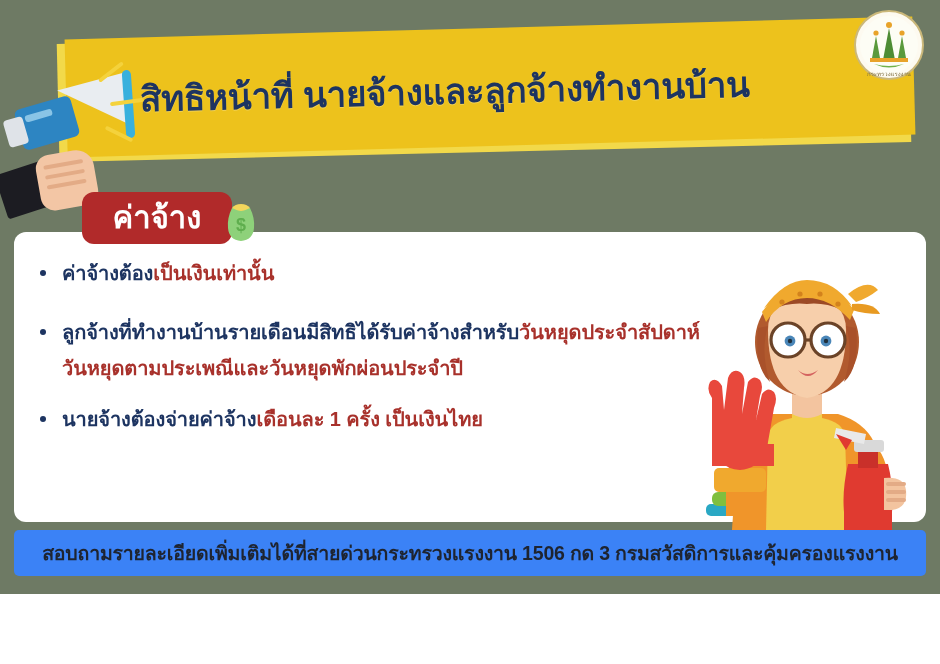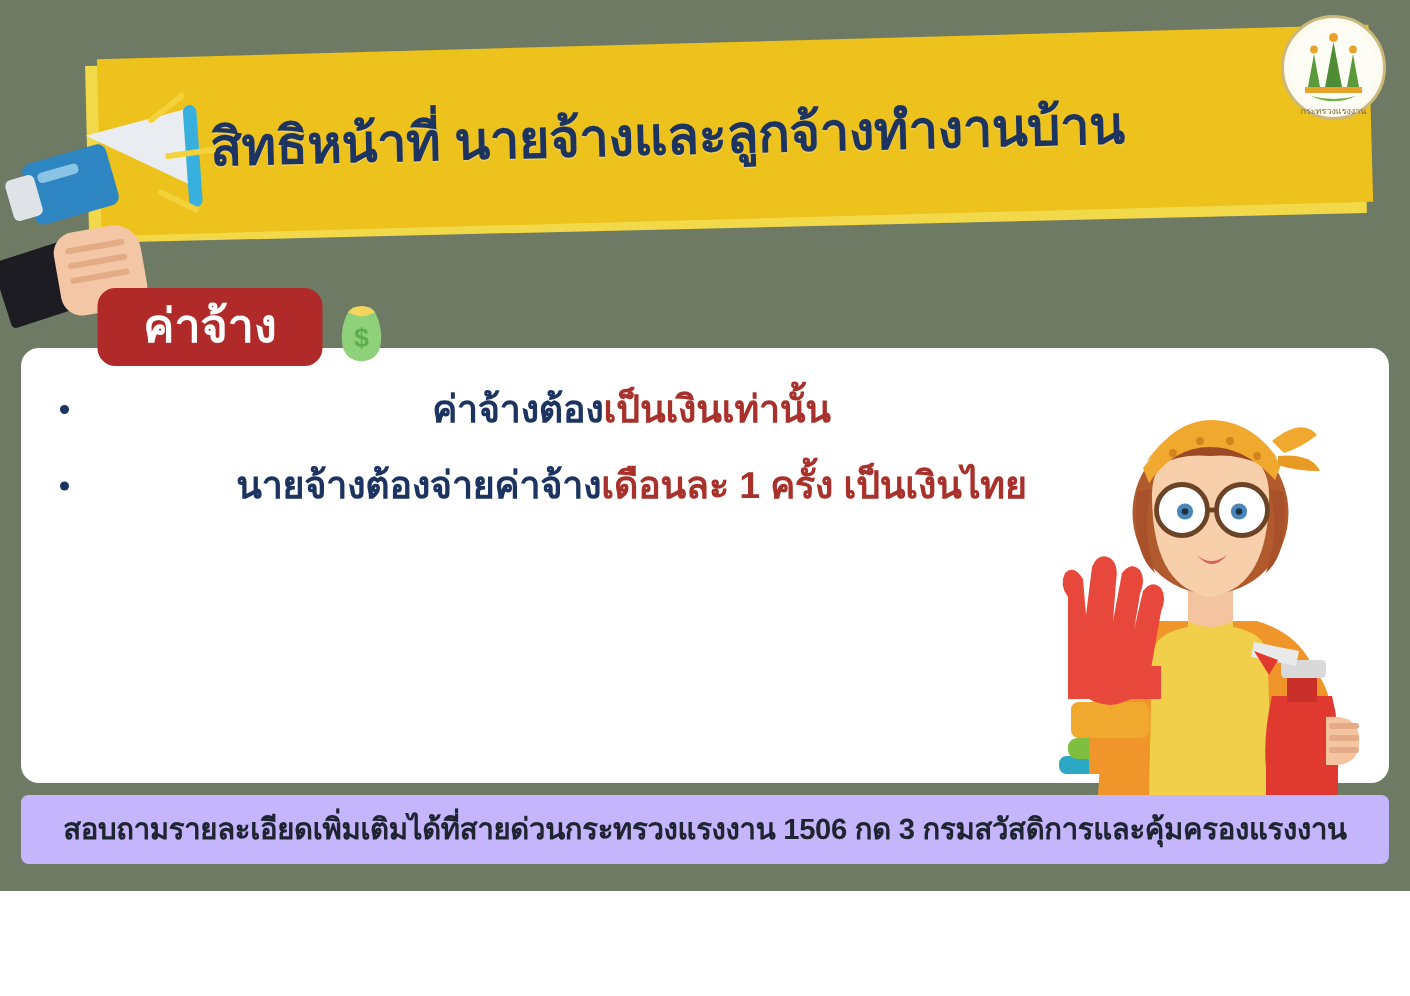--- a/index.html
+++ b/index.html
@@ -54,49 +54,49 @@
 
   
   .emblem-top{position:absolute;right:12px;top:6px;width:78px;height:82px;}
 
   
   .white-card{
     position:absolute;left:14px;top:232px;width:912px;height:290px;
     background:#ffffff;border-radius:12px;
   }
   .badge{
-    position:absolute;left:65px;top:192px;height:52px;min-width:150px;
+    position:absolute;left:82px;top:192px;height:52px;min-width:150px;
     background:#b12a2a;border-radius:12px;
     display:flex;align-items:center;justify-content:center;padding:0 24px;
     color:#ffffff;font-size:31px;font-weight:bold;line-height:52px;
     box-sizing:border-box;
   }
   .moneybag{position:absolute;left:218px;top:196px;width:46px;height:48px;}
 
   
   .bullets{position:absolute;left:40px;top:256px;width:740px;}
   .bullet{position:relative;margin:0 0 16px 0;}
   .bullet .dot{
     position:absolute;left:0px;top:14px;width:6px;height:6px;border-radius:50%;
     background:#1d3461;
   }
   .bline{
-    margin:0 0 1px 22px;font-size:25px;line-height:35px;font-weight:bold;
-    color:#1d3461;white-space:nowrap;letter-spacing:-0.1px;text-align:center;
+    margin:0 0 1px 22px;font-size:20px;line-height:35px;font-weight:bold;
+    color:#1d3461;white-space:nowrap;letter-spacing:-0.1px;
   }
   .b-navy{color:#1d3461;}
   .b-red{color:#a8312b;}
 
   
   .maid{position:absolute;left:688px;top:268px;width:252px;height:262px;}
 
   
   .yellow-bar{
     position:absolute;left:14px;top:530px;width:912px;height:46px;
-    background:#c4b5fd;border-radius:5px;
+    background:#3b82f6;border-radius:5px;
     display:flex;align-items:center;justify-content:center;
   }
   .yellow-bar span{
     color:#1e2430;font-size:19.5px;font-weight:bold;line-height:46px;
     white-space:nowrap;letter-spacing:-0.2px;
   }
 
   
   .bottom-strip{position:absolute;left:0;top:594px;width:940px;height:70px;background:#ffffff;}
 </style>
@@ -151,20 +151,29 @@
 
   <div class="bullets">
 
     <div class="bullet">
       <span class="dot"></span>
       <div class="bline">
         <span class="b-navy">ค่าจ้างต้อง</span><span class="b-red">เป็นเงินเท่านั้น</span>
       </div>
     </div>
 
+    <div class="bullet" style="margin-top:24px;">
+      <span class="dot"></span>
+      <div class="bline">
+        <span class="b-navy">ลูกจ้างที่ทำงานบ้านรายเดือนมีสิทธิได้รับค่าจ้างสำหรับ</span><span class="b-red">วันหยุดประจำสัปดาห์</span>
+      </div>
+      <div class="bline">
+        <span class="b-red">วันหยุดตามประเพณีและวันหยุดพักผ่อนประจำปี</span>
+      </div>
+    </div>
 
     <div class="bullet" style="margin-top:8px;">
       <span class="dot"></span>
       <div class="bline">
         <span class="b-navy">นายจ้างต้องจ่ายค่าจ้าง</span><span class="b-red">เดือนละ 1 ครั้ง เป็นเงินไทย</span>
       </div>
     </div>
 
   </div>
 

